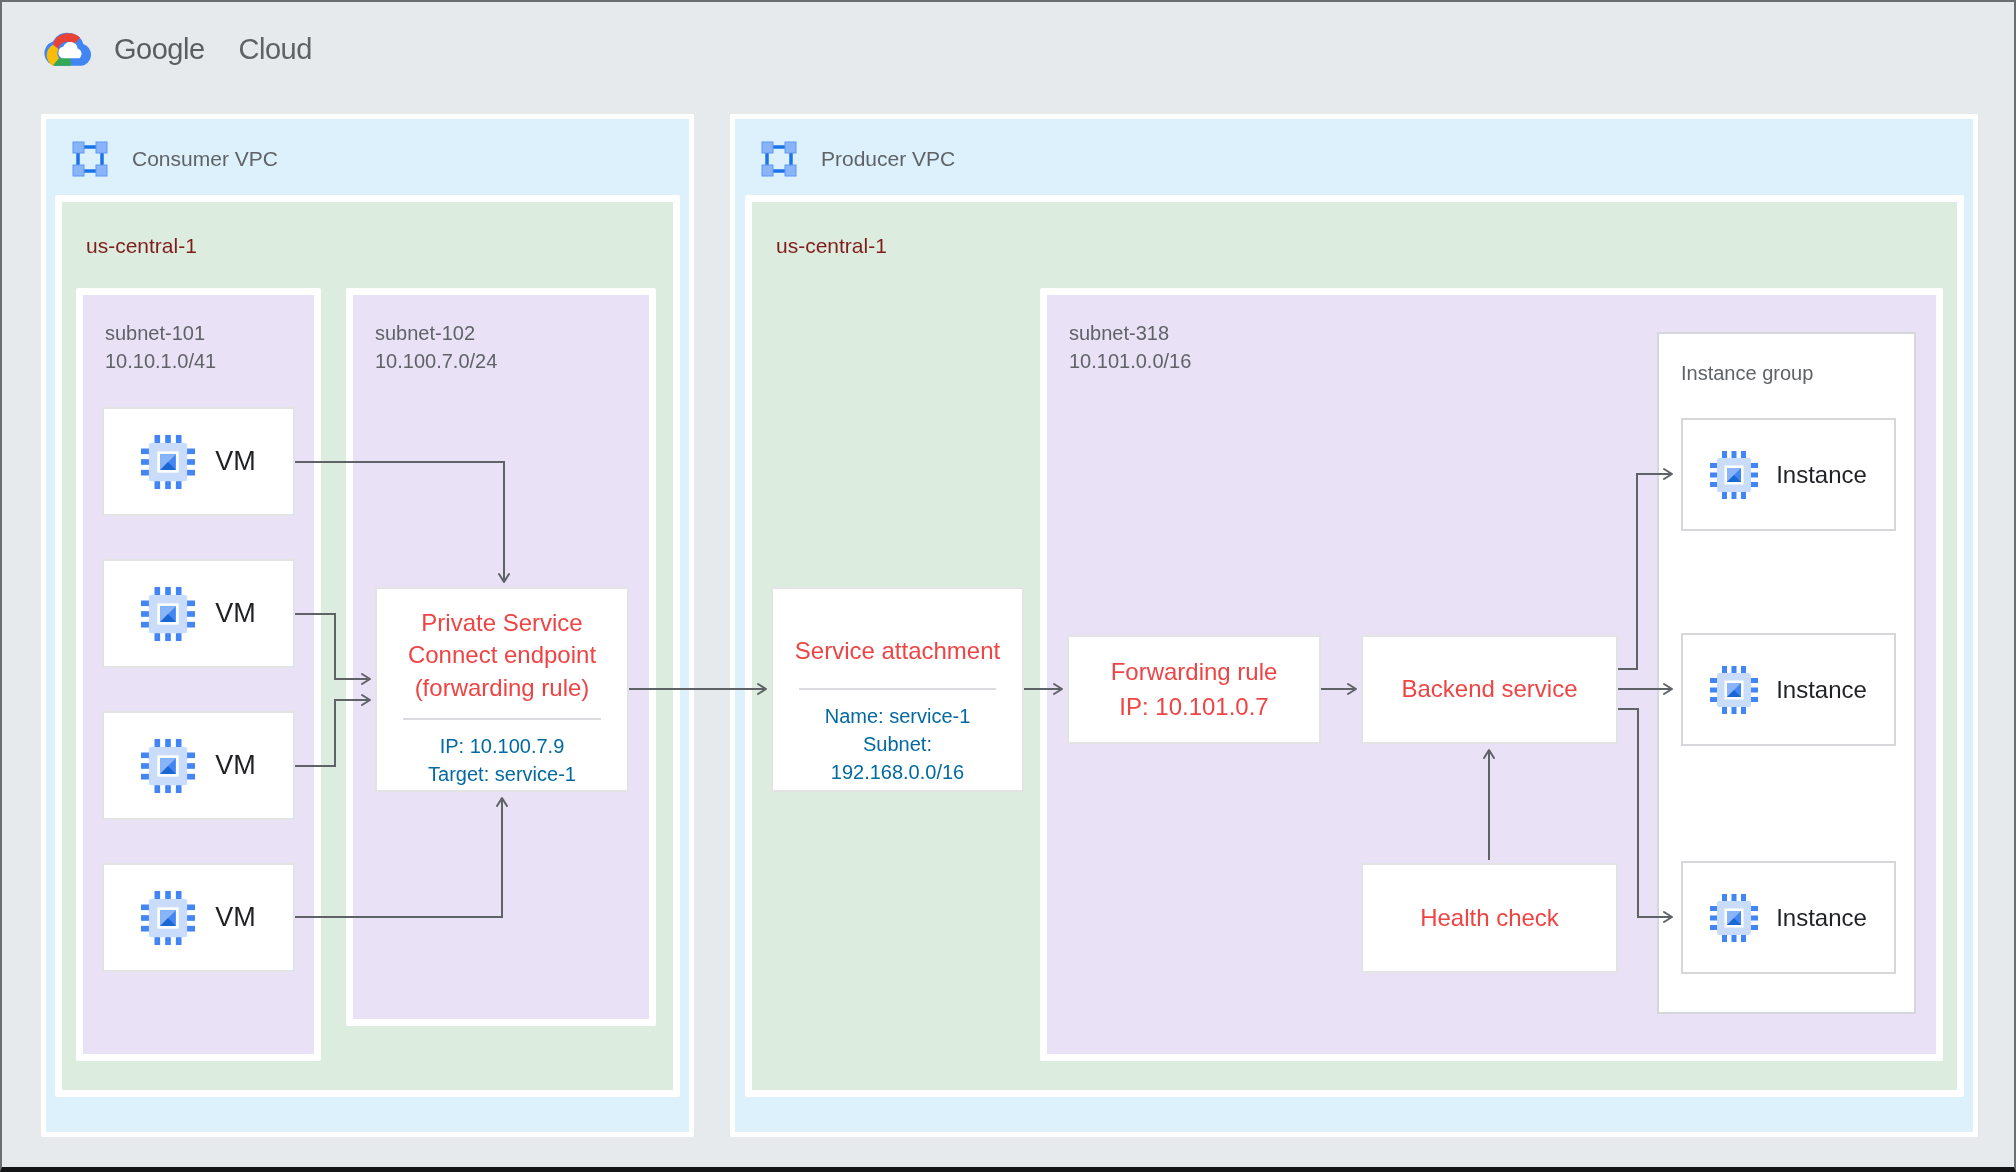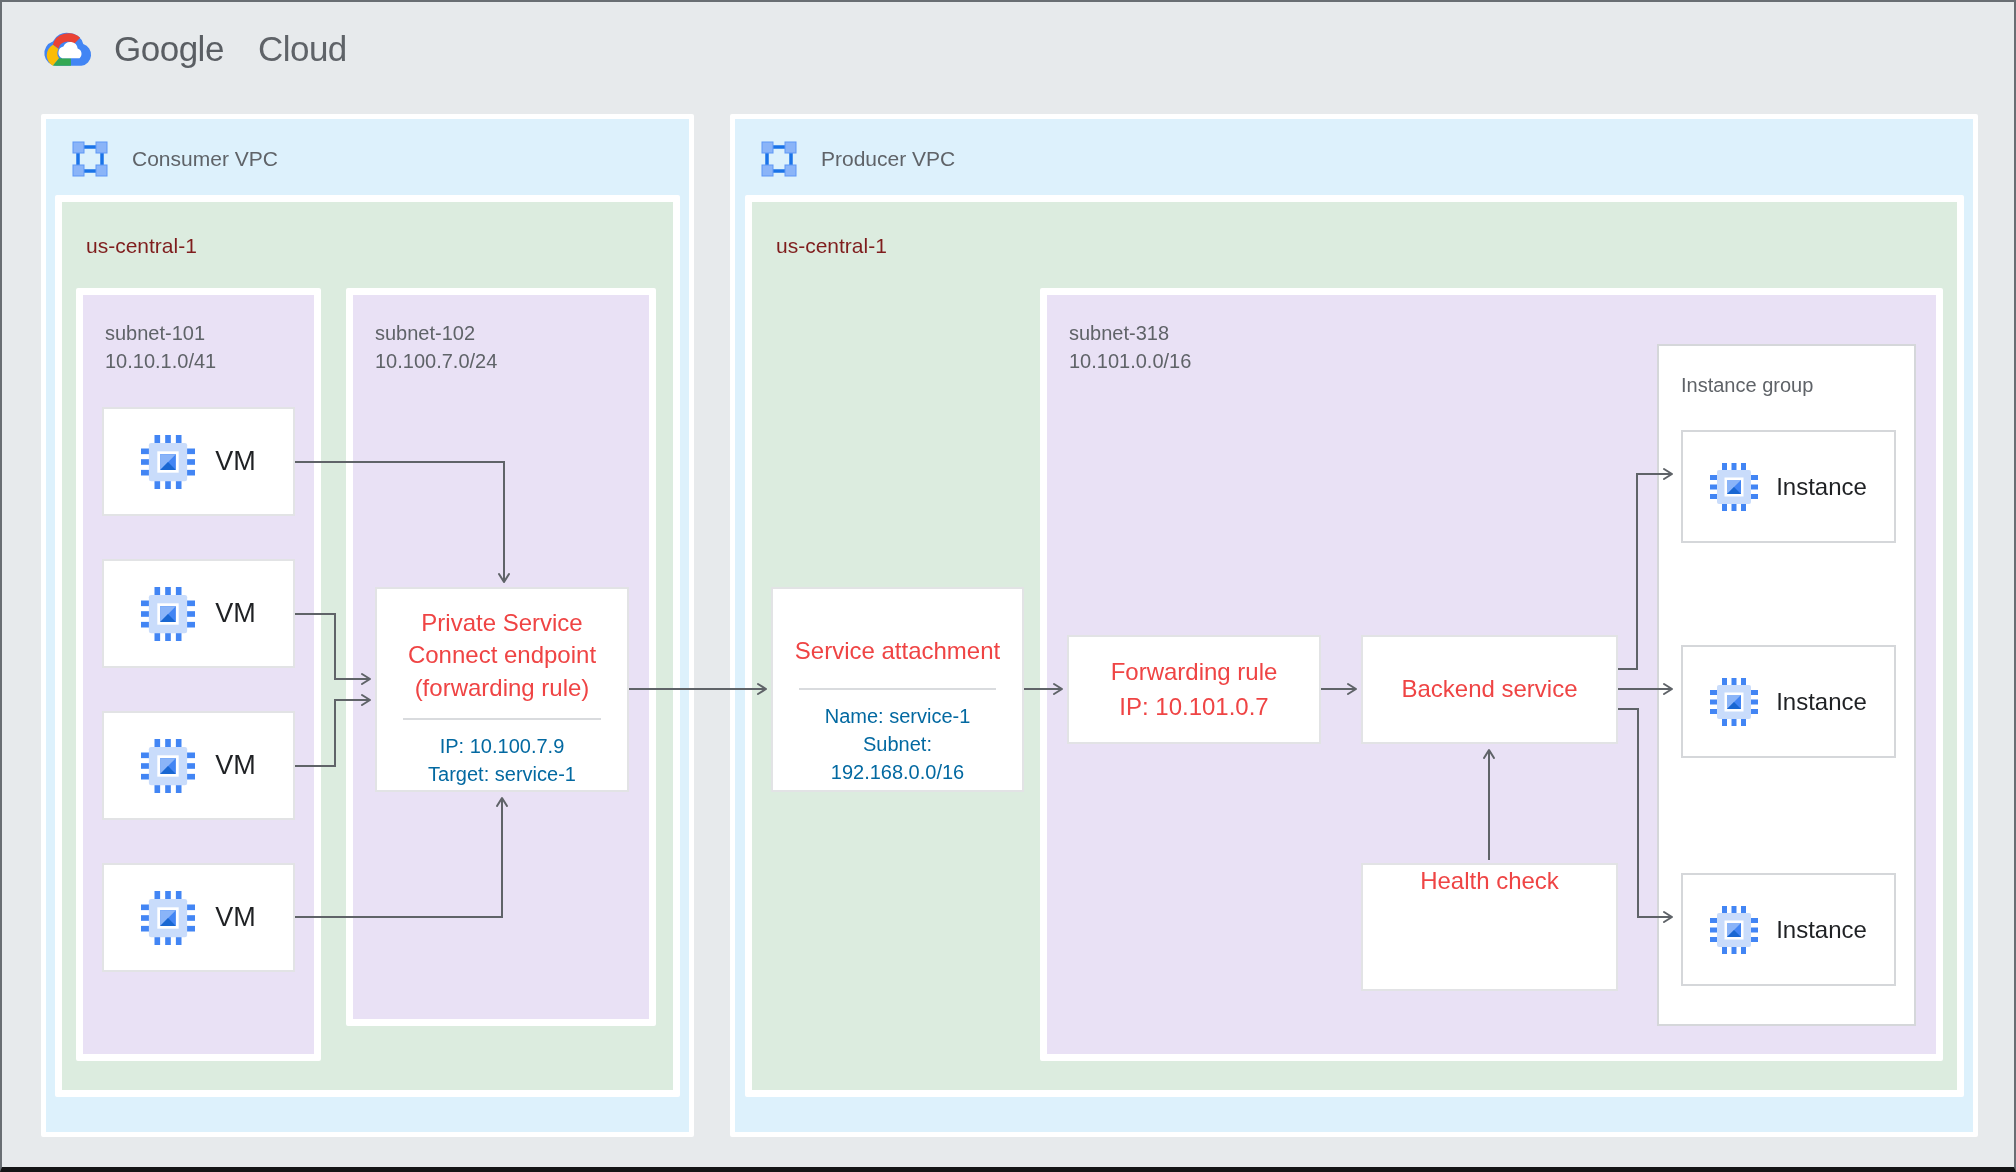--- a/index.html
+++ b/index.html
@@ -8,21 +8,21 @@
   .page {
     position:relative; width:2016px; height:1172px;
     background:#e7eaec;
     border:2px solid #696e73; border-bottom:5px solid #141516;
     overflow:hidden;
   }
 
   
   .brand { position:absolute; left:36px; top:22px; display:flex; align-items:center; gap:14px; }
   .brand svg { width:62px; height:50px; }
-  .brand-text { font-size:35px; color:#5f6368; letter-spacing:-0.5px; display:flex; gap:10px; }
+  .brand-text { font-size:29px; color:#5f6368; letter-spacing:-0.5px; display:flex; gap:10px; }
   .brand-google { font-weight:500; color:#5a5e63; }
   .brand-cloud { font-weight:400; color:#5f6368;margin-left:24px; }
 
   
   .vpc { position:absolute; background:#ddf1fc; border:5px solid #fff; border-radius:2px; }
   .vpc-consumer { left:39px; top:112px; width:653px;  height:1023px; }
   .vpc-producer { left:728px; top:112px; width:1248px; height:1023px; }
   .vpc-head { position:absolute; left:24px; top:20px; display:flex; align-items:center; gap:22px; }
   .vpc-head svg { width:40px; height:40px; }
   .vpc-label { font-size:21px; color:#5f6368; }
@@ -54,23 +54,23 @@
   .psc-box .card-title { width:206px; }
   .psc-box .divider { margin:14px 0 13px; }
 
   .sa-box { left:769px; top:585px; width:253px; height:205px; padding-top:46px; }
   .sa-box .divider { margin:21px 0 13px; }
 
   .fr-box { left:1065px; top:633px; width:254px; height:109px; justify-content:center; }
   .fr-box .card-title { line-height:1.45; }
 
   .bs-box { left:1359px; top:633px; width:257px; height:109px; justify-content:center; }
-  .hc-box { left:1359px; top:861px; width:257px; height:128px; justify-content:flex-start; }
-
-  .instance-group { position:absolute; left:1655px; top:342px; width:259px; height:682px;
+  .hc-box { left:1359px; top:861px; width:257px; height:110px; justify-content:center; }
+
+  .instance-group { position:absolute; left:1655px; top:330px; width:259px; height:682px;
                     background:#fff; border:2px solid #d5d7da; }
   .ig-label { position:absolute; left:22px; top:28px; font-size:20px; color:#5f6368; }
   .instance-box { position:absolute; left:22px; width:215px; height:113px; background:#fff;
                   border:2px solid #d5d7da; display:flex; align-items:center; justify-content:center; gap:18px; }
   .inst-1 { top:84px; } .inst-2 { top:299px; } .inst-3 { top:527px; }
   .instance-box svg { width:48px; height:48px; }
   .instance-label { font-size:24px; color:#1f2124; }
 
   
   .arrows { position:absolute; left:0; top:0; pointer-events:none; }

